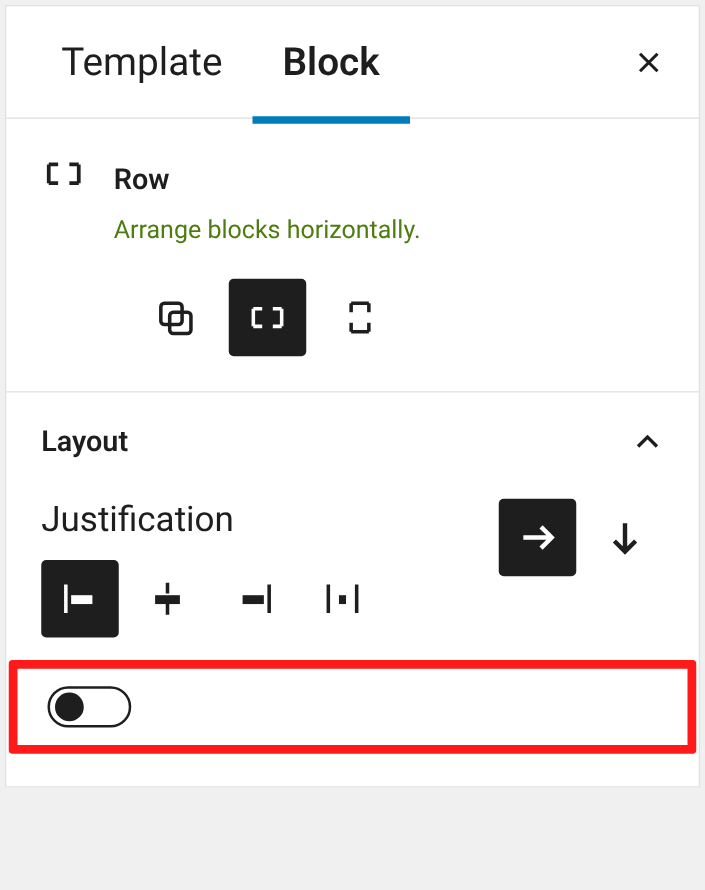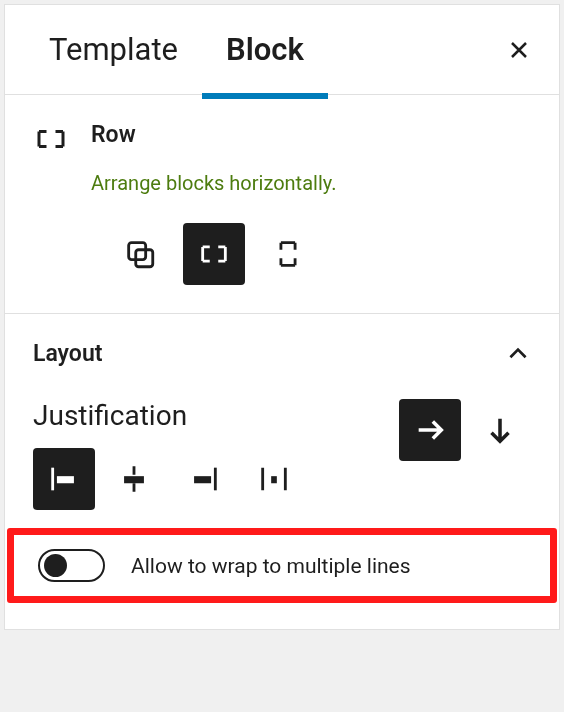--- a/index.html
+++ b/index.html
@@ -52,21 +52,21 @@
       cursor: pointer;
     }
     .close-btn svg { width: 24px; height: 24px; }
     
     .block-info {
       padding: 26px 28px 28px 28px;
       border-bottom: 1px solid #e0e0e0;
     }
     .block-title-row {
       display: flex;
-      align-items: flex-start;
+      align-items: flex-end;
       gap: 22px;
       margin-bottom: 14px;
     }
     .block-title-row svg { width: 36px; height: 36px; }
     .block-title {
       font-size: 23px;
       font-weight: 600;
       color: #1e1e1e;
     }
     .block-desc {
@@ -275,17 +275,16 @@
           </div>
         </div>
       </div>
     </div>
 
     <div class="toggle-row-wrap">
       <div class="toggle-row">
         <div class="toggle">
           <div class="toggle-thumb"></div>
         </div>
-        <span class="toggle-label">Allow to wrap to multiple lines</span>
       </div>
     </div>
   </div>
 </div>
 
 </body></html>

